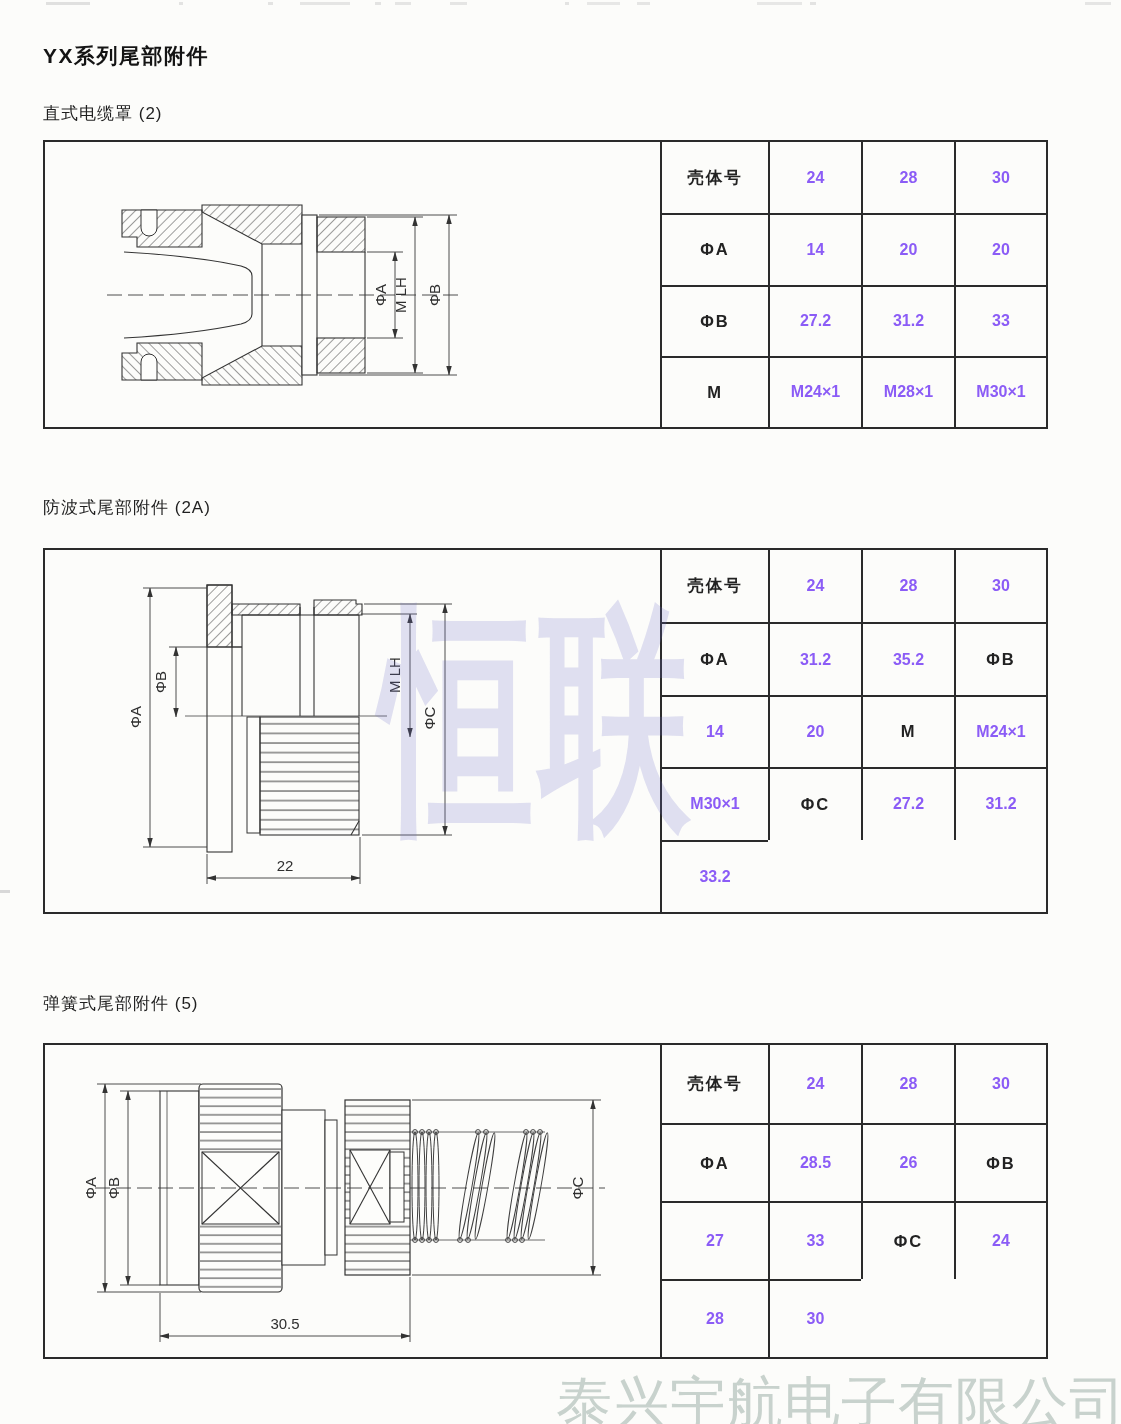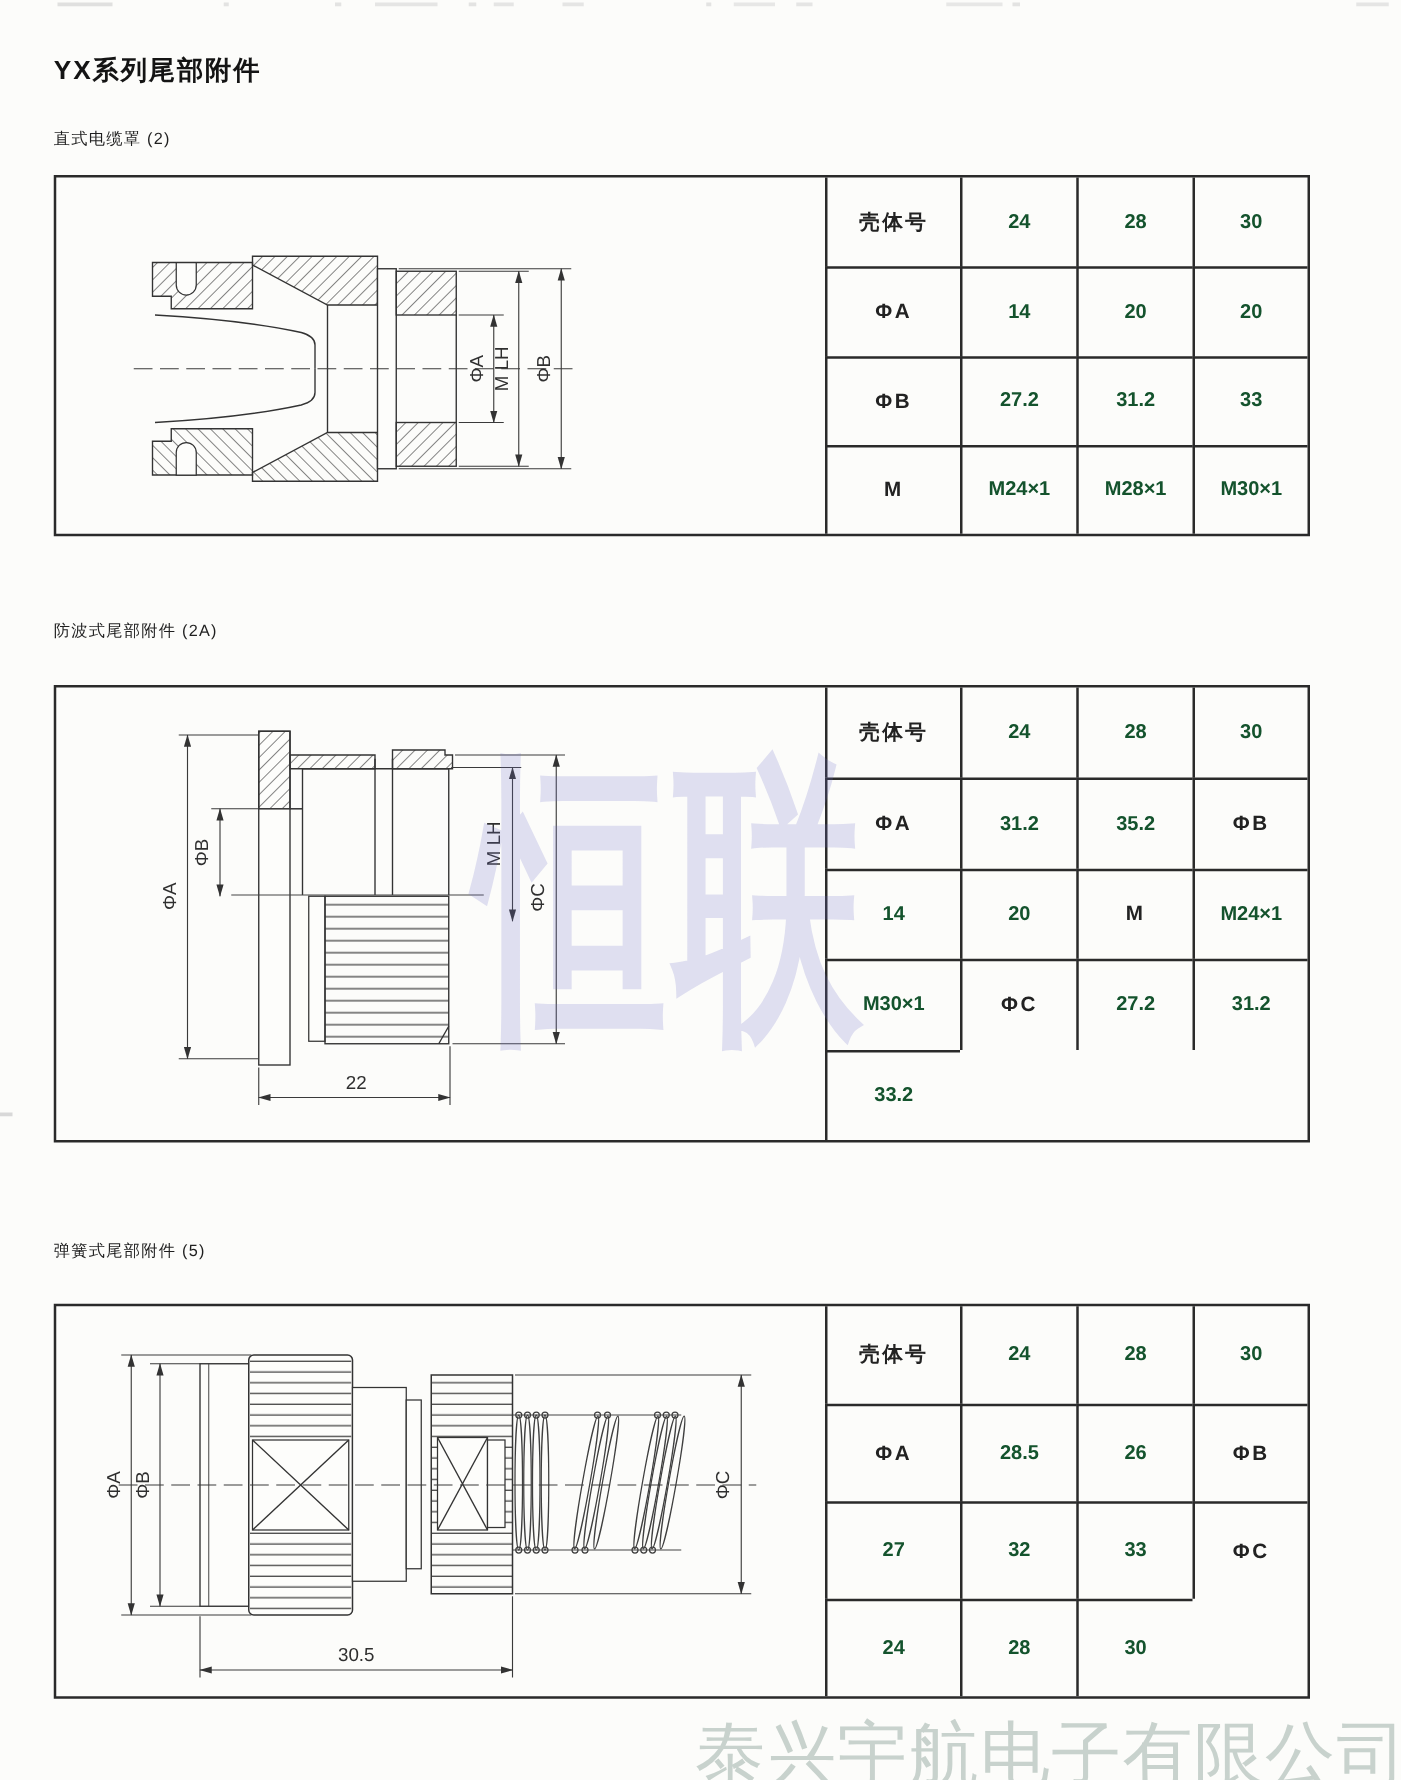--- a/index.html
+++ b/index.html
@@ -8,35 +8,35 @@
     background:#fcfcfa; overflow:hidden;
     font-family:"Liberation Sans", sans-serif;
     -webkit-font-smoothing:antialiased;
   }
   .page-title {
     position:absolute; left:43px; top:42px;
     font-size:21px; font-weight:700; color:#141414; letter-spacing:1.5px;
   }
   .section-label {
     position:absolute; left:43px;
-    font-size:13px; color:#1f1f1f; letter-spacing:1px;text-align:center;
+    font-size:17px; color:#1f1f1f; letter-spacing:1px;text-align:center;
   }
   .panel {
     position:absolute; left:43px; width:1001px;
     border:2px solid #2a2a2a; background:transparent;
   }
   .drawing { position:absolute; left:0; top:0; }
   .spec-table {
     position:absolute; top:0; bottom:0; left:615px; right:0;
     display:grid; grid-template-columns:108px 93px 93px auto;font-weight:bold;
   }
   .cell {
     border-left:2px solid #2a2a2a; border-top:2px solid #2a2a2a;
     display:flex; align-items:center; justify-content:center;
-    font-size:16px; color:#14532d;
+    font-size:16px; color:#8b5cf6;
   }
   .cell.r0 { border-top:none; }
   .cell.hd { font-size:16.5px; color:#222; letter-spacing:2px; }
   svg { shape-rendering:geometricPrecision; }
   svg .part { stroke:#333; stroke-width:1.1; }
   svg .ln   { stroke:#333; stroke-width:1.1; fill:none; }
   svg .thin { stroke:#444; stroke-width:0.8; fill:none; }
   svg .dim  { stroke:#3a3a3a; stroke-width:0.9; fill:none; }
   svg .center { stroke:#3a3a3a; stroke-width:0.9; fill:none; stroke-dasharray:15 6; }
   svg text { font-family:"Liberation Sans", sans-serif; font-size:15px; fill:#2f2f2f; }
@@ -303,21 +303,20 @@
   <div class="spec-table" style="grid-template-rows:repeat(4,1fr)">
     <div class="cell hd r0">壳体号</div>
     <div class="cell r0">24</div>
     <div class="cell r0">28</div>
     <div class="cell r0">30</div>
     <div class="cell hd">ΦA</div>
     <div class="cell">28.5</div>
     <div class="cell">26</div>
     <div class="cell hd">ΦB</div>
     <div class="cell">27</div>
-    <div class="cell">32</div>
     <div class="cell">33</div>
     <div class="cell hd">ΦC</div>
     <div class="cell">24</div>
     <div class="cell">28</div>
     <div class="cell">30</div>
   </div>
 </div>
 
 <div class="wm-center">恒联</div>
 <div class="wm-bottom">泰兴宇航电子有限公司</div>

